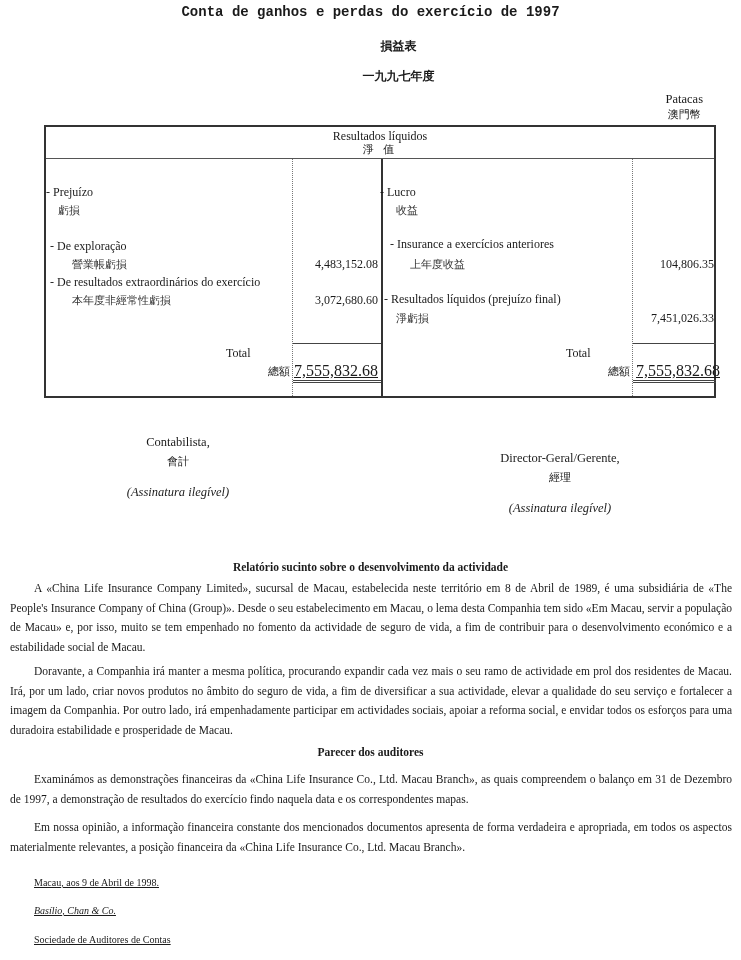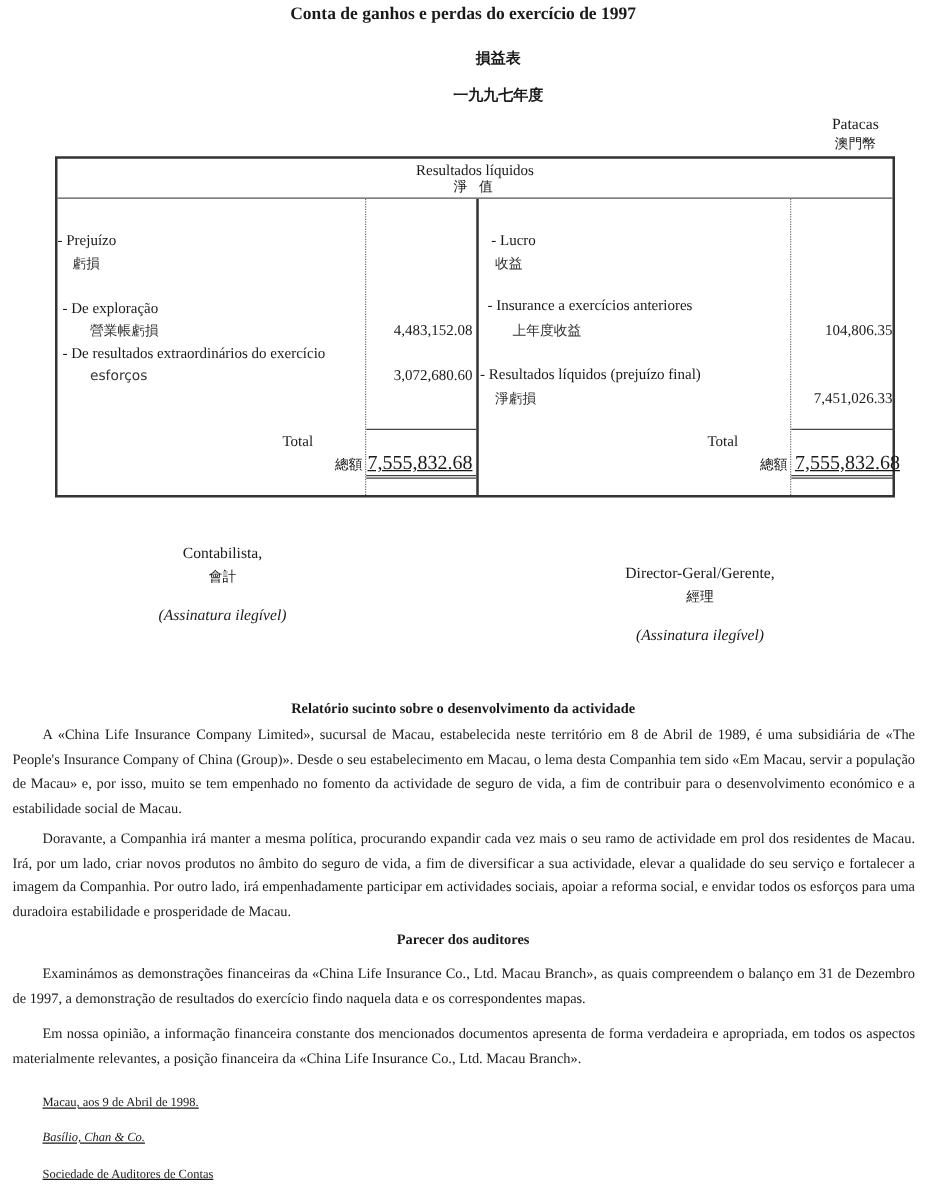--- a/index.html
+++ b/index.html
@@ -4,21 +4,21 @@
   <style>
     html, body { margin: 0; padding: 0; background: #ffffff; }
     body {
       width: 741px; height: 960px; position: relative; overflow: hidden;
       font-family: "Liberation Serif", "DejaVu Serif", serif;
       color: #1a1a1a;
     }
     .abs { position: absolute; }
     .title {
       top: 4px; left: 0; width: 741px; text-align: center;
-      font-weight: bold; font-size: 14px;
+      font-weight: bold; font-size: 14px; font-family: Liberation Mono, monospace;
     }
     .cjk-title {
       left: 0; width: 741px; text-align: center;
       font-family: "DejaVu Sans", sans-serif; font-weight: bold; font-size: 12px; padding-left: 28px;
     }
     .currency {
       right: 38px; text-align: center; font-size: 12.5px; line-height: 15px;
     }
     .currency .cjk { font-family: "DejaVu Sans", sans-serif; font-size: 11px; }
 
@@ -83,30 +83,30 @@
   <div class="vdot" style="left:586px;"></div>
 
   <div class="cell-text" style="left:0; top:58px;">- Prejuízo</div>
   <div class="cell-cjk" style="left:12px; top:76px;">虧損</div>
 
   <div class="cell-text" style="left:4px; top:112px;">- De exploração</div>
   <div class="cell-cjk" style="left:26px; top:130px;">營業帳虧損</div>
   <div class="num" style="left:248px; width:84px; top:130px;">4,483,152.08</div>
 
   <div class="cell-text" style="left:4px; top:148px;">- De resultados extraordinários do exercício</div>
-  <div class="cell-cjk" style="left:26px; top:166px;">esforços</div>
+  <div class="cell-cjk" style="left:26px; top:166px;">本年度非經常性虧損</div>
   <div class="num" style="left:248px; width:84px; top:166px;">3,072,680.60</div>
 
   <div class="hline" style="left:247px; width:88px; top:216px;"></div>
   <div class="total-label" style="left:180px; width:64px; top:219px;">Total</div>
   <div class="total-cjk" style="left:180px; width:64px; top:237px;">總額</div>
   <div class="total-num" style="left:248px; width:84px; top:237px;">7,555,832.68</div>
   <div class="dbl" style="left:247px; width:88px; top:253px;"></div>
 
-  <div class="cell-text" style="left:347px; top:58px;">- Lucro</div>
+  <div class="cell-text" style="left:334px; top:58px;">- Lucro</div>
   <div class="cell-cjk" style="left:350px; top:76px;">收益</div>
 
   <div class="cell-text" style="left:344px; top:110px;">- Insurance a exercícios anteriores</div>
   <div class="cell-cjk" style="left:364px; top:130px;">上年度收益</div>
   <div class="num" style="left:590px; width:78px; top:130px;">104,806.35</div>
 
   <div class="cell-text" style="left:338px; top:165px;">- Resultados líquidos (prejuízo final)</div>
   <div class="cell-cjk" style="left:350px; top:184px;">淨虧損</div>
   <div class="num" style="left:590px; width:78px; top:184px;">7,451,026.33</div>
 

